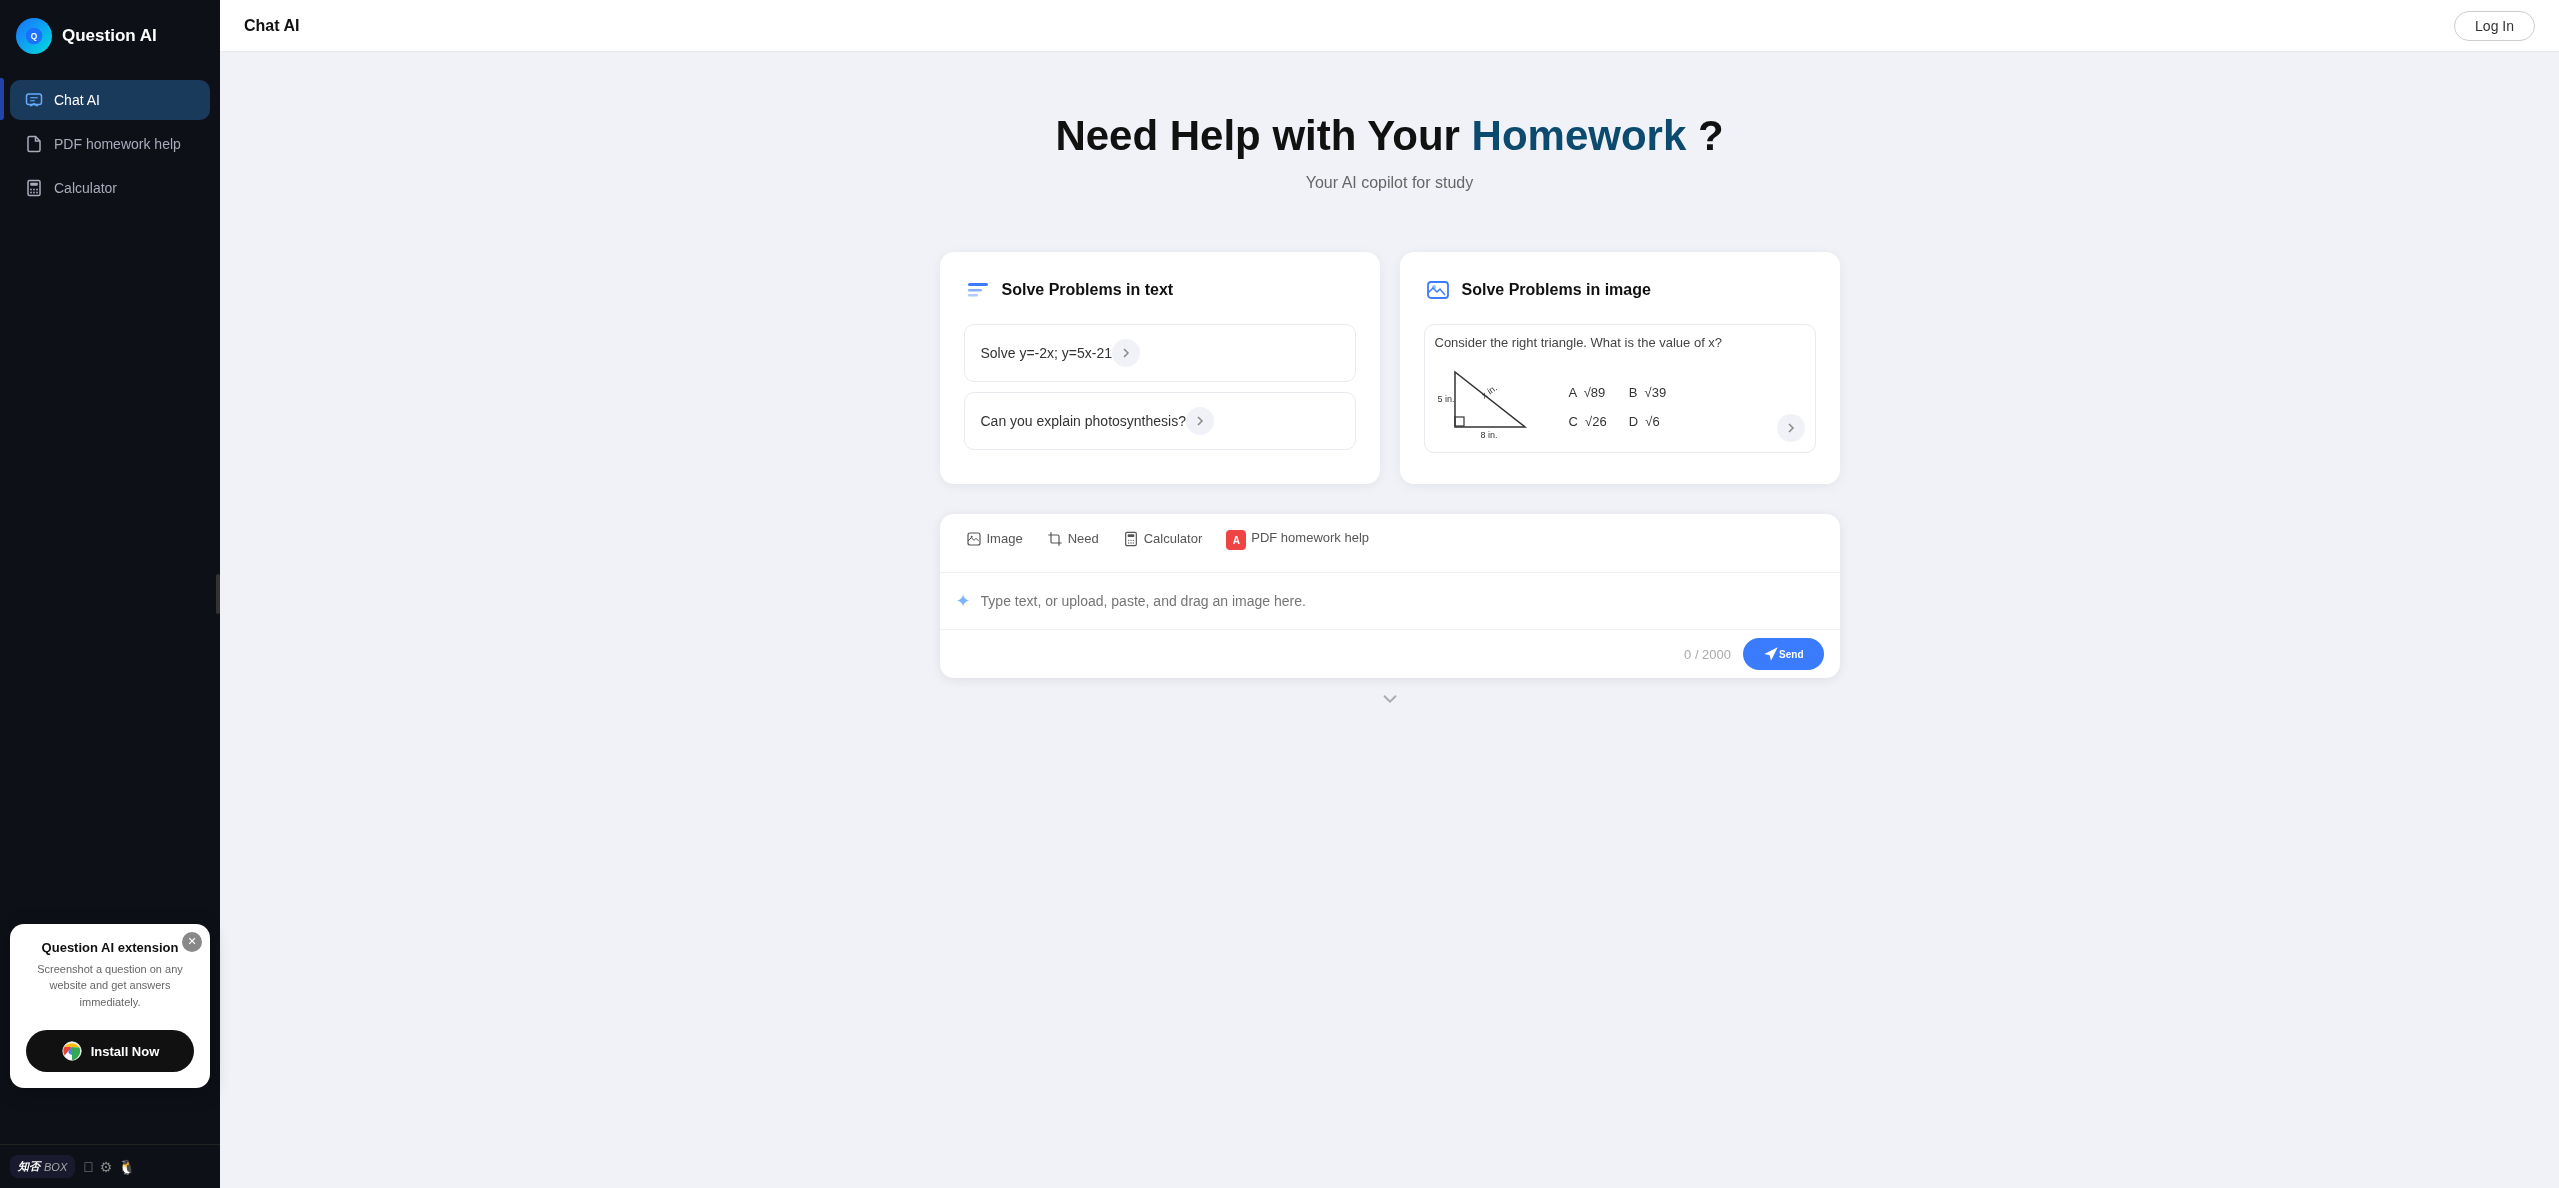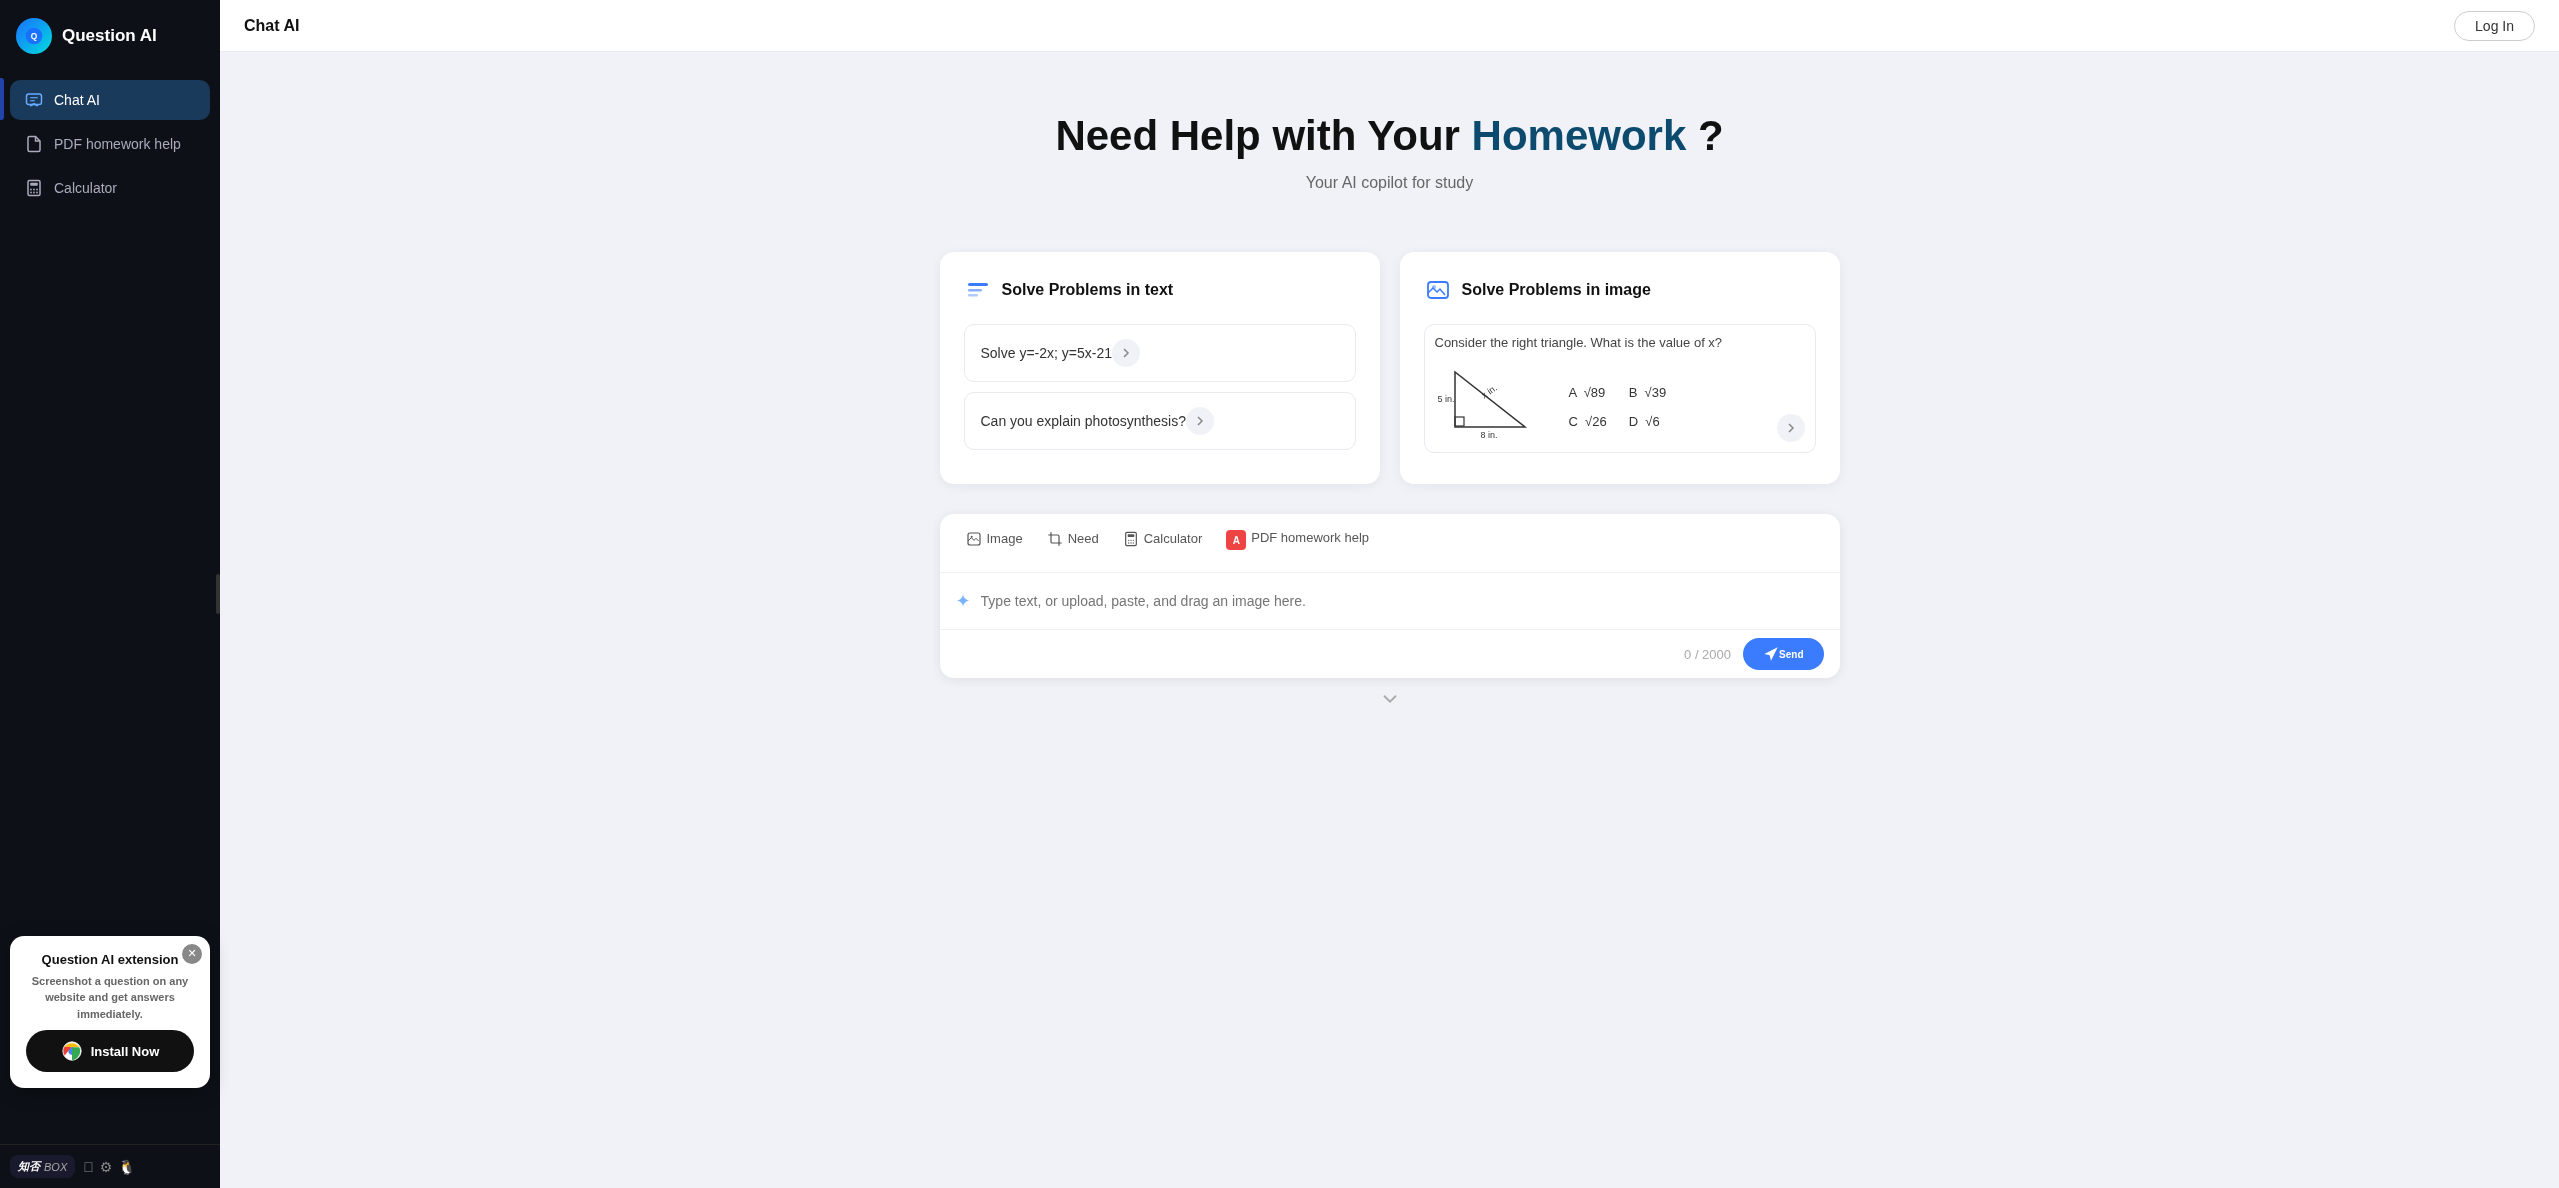--- a/index.html
+++ b/index.html
@@ -101,22 +101,21 @@
       font-weight: 700;
       color: #111;
       margin-bottom: 6px;
       text-align: center;
     }
     .popup-desc {
       font-size: 11px;
       color: #666;
       text-align: center;
       line-height: 1.5;
-      margin-bottom: 8px;
-      font-weight: bold;
+      margin-bottom: 20px;
     }
     .install-btn {
       display: flex;
       align-items: center;
       justify-content: center;
       gap: 8px;
       background: #111;
       color: #fff;
       border: none;
       border-radius: 22px;

